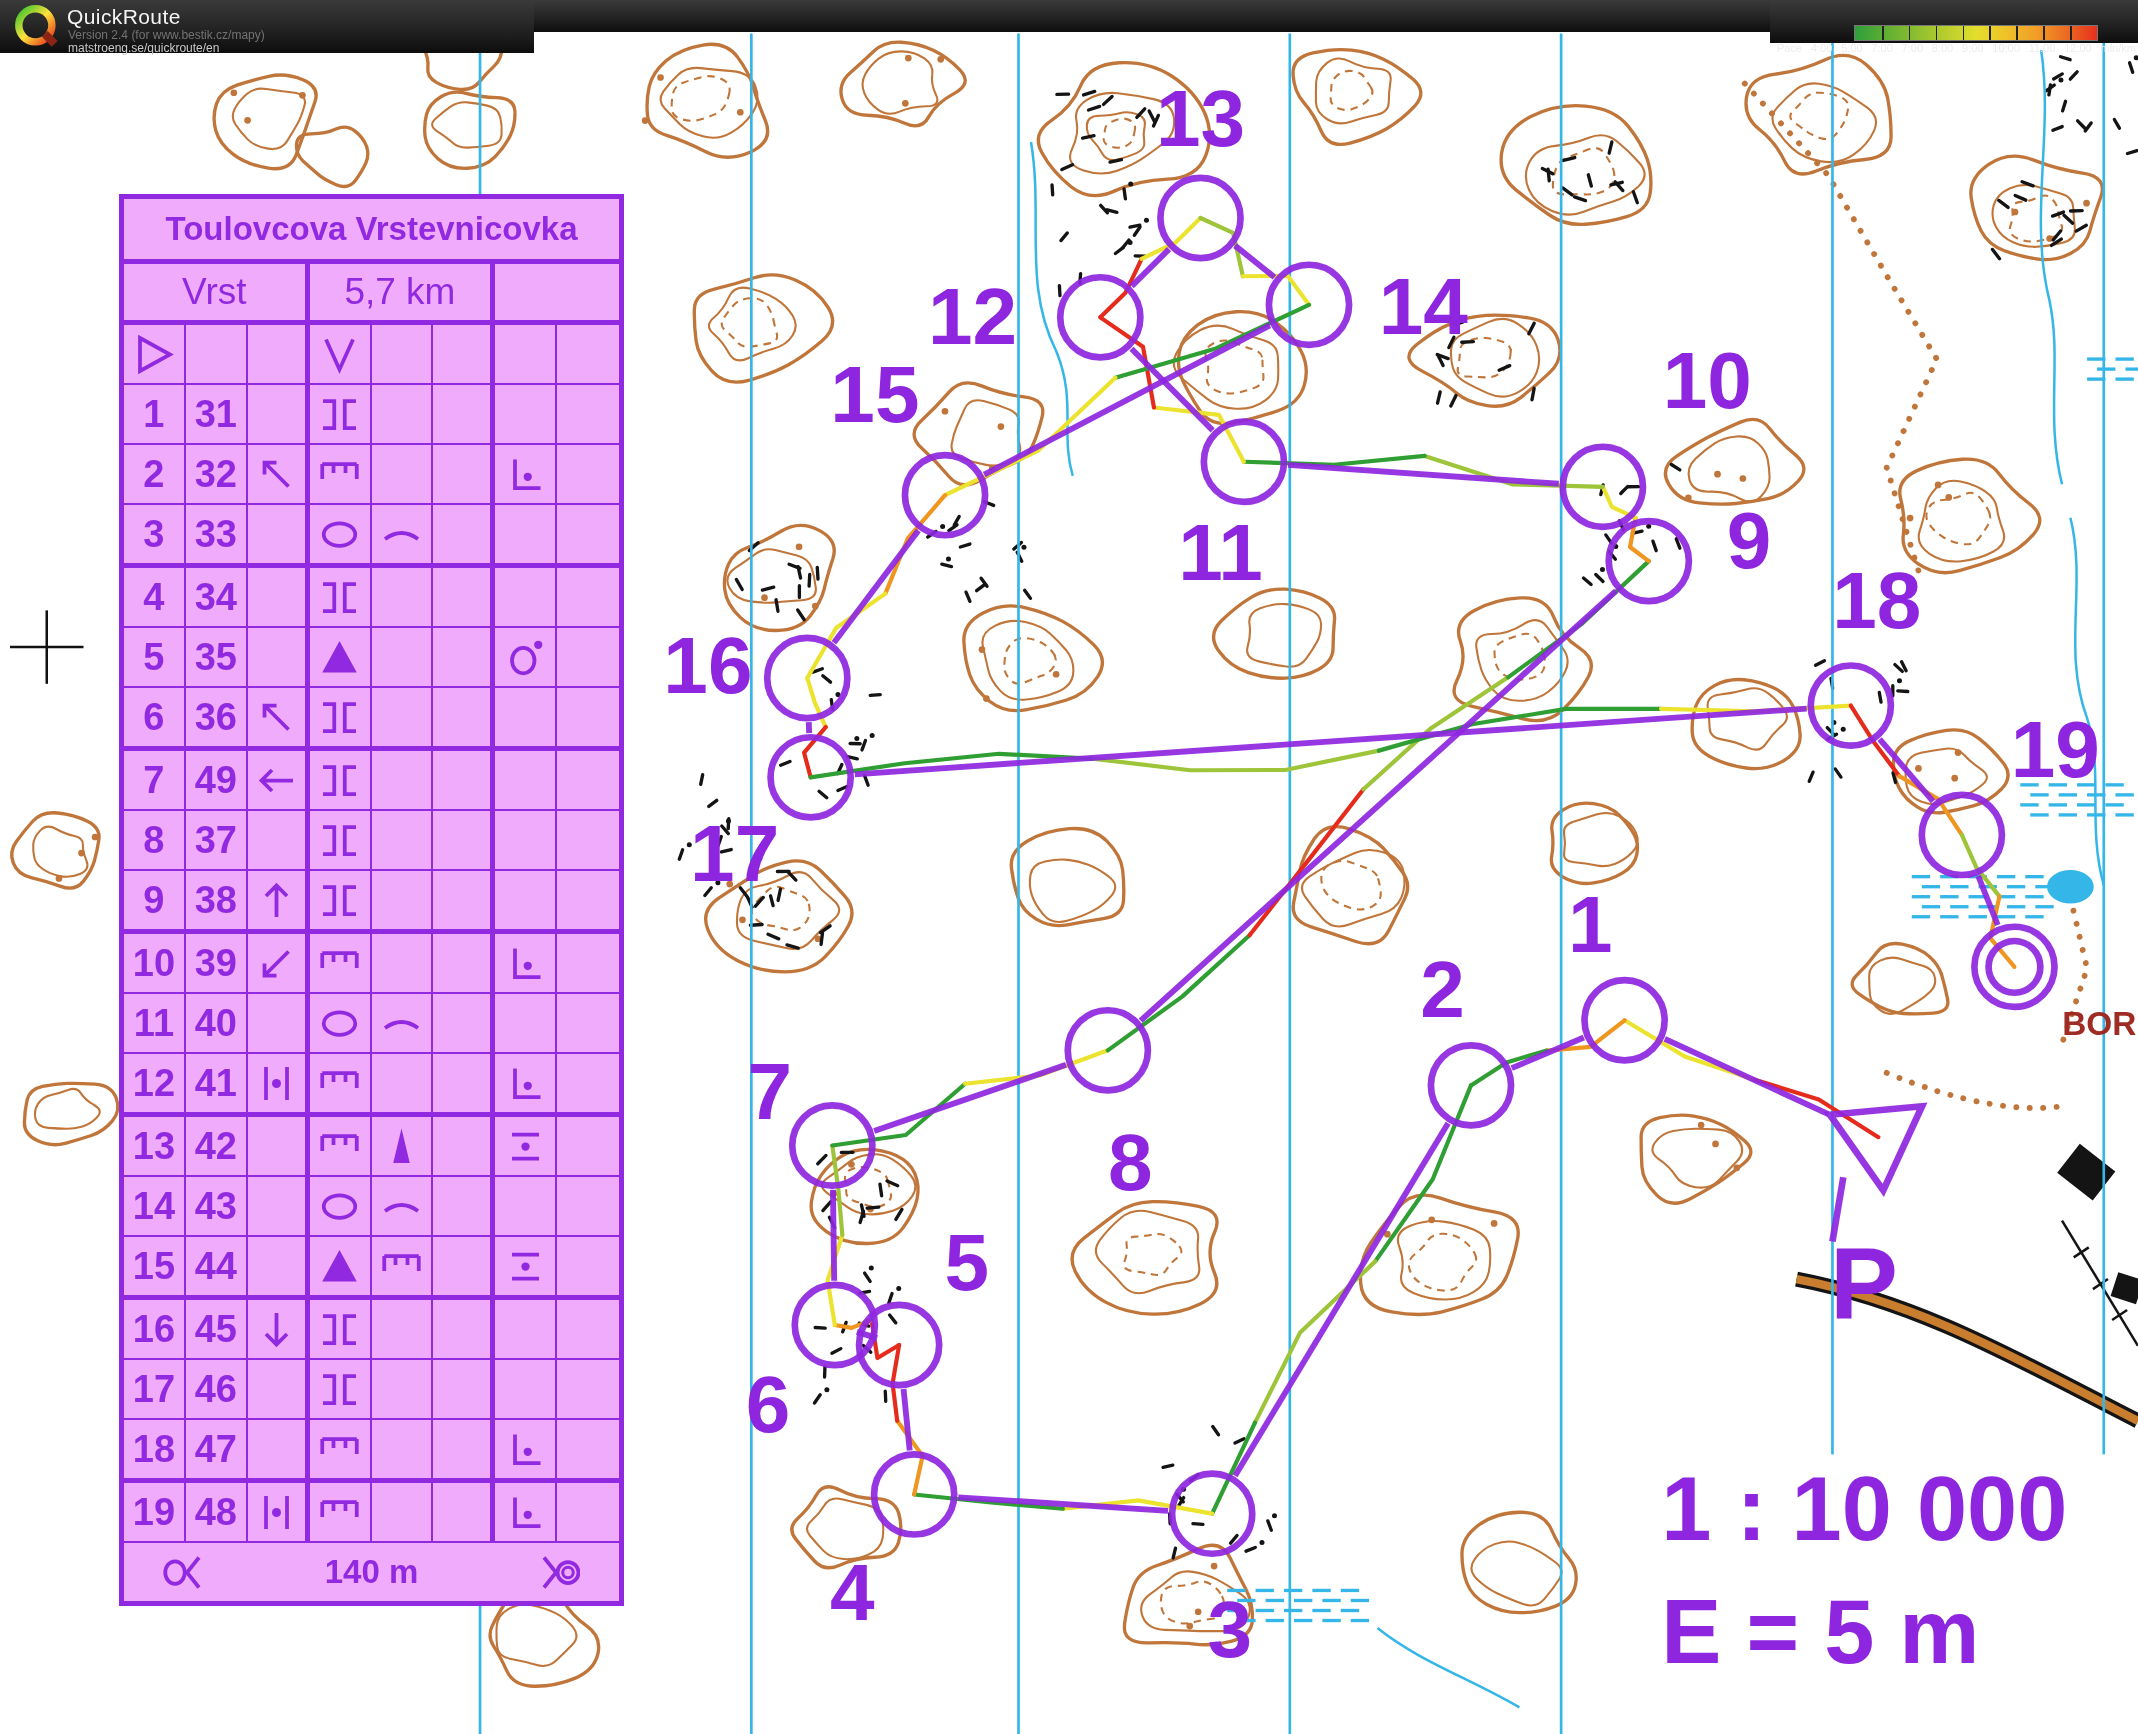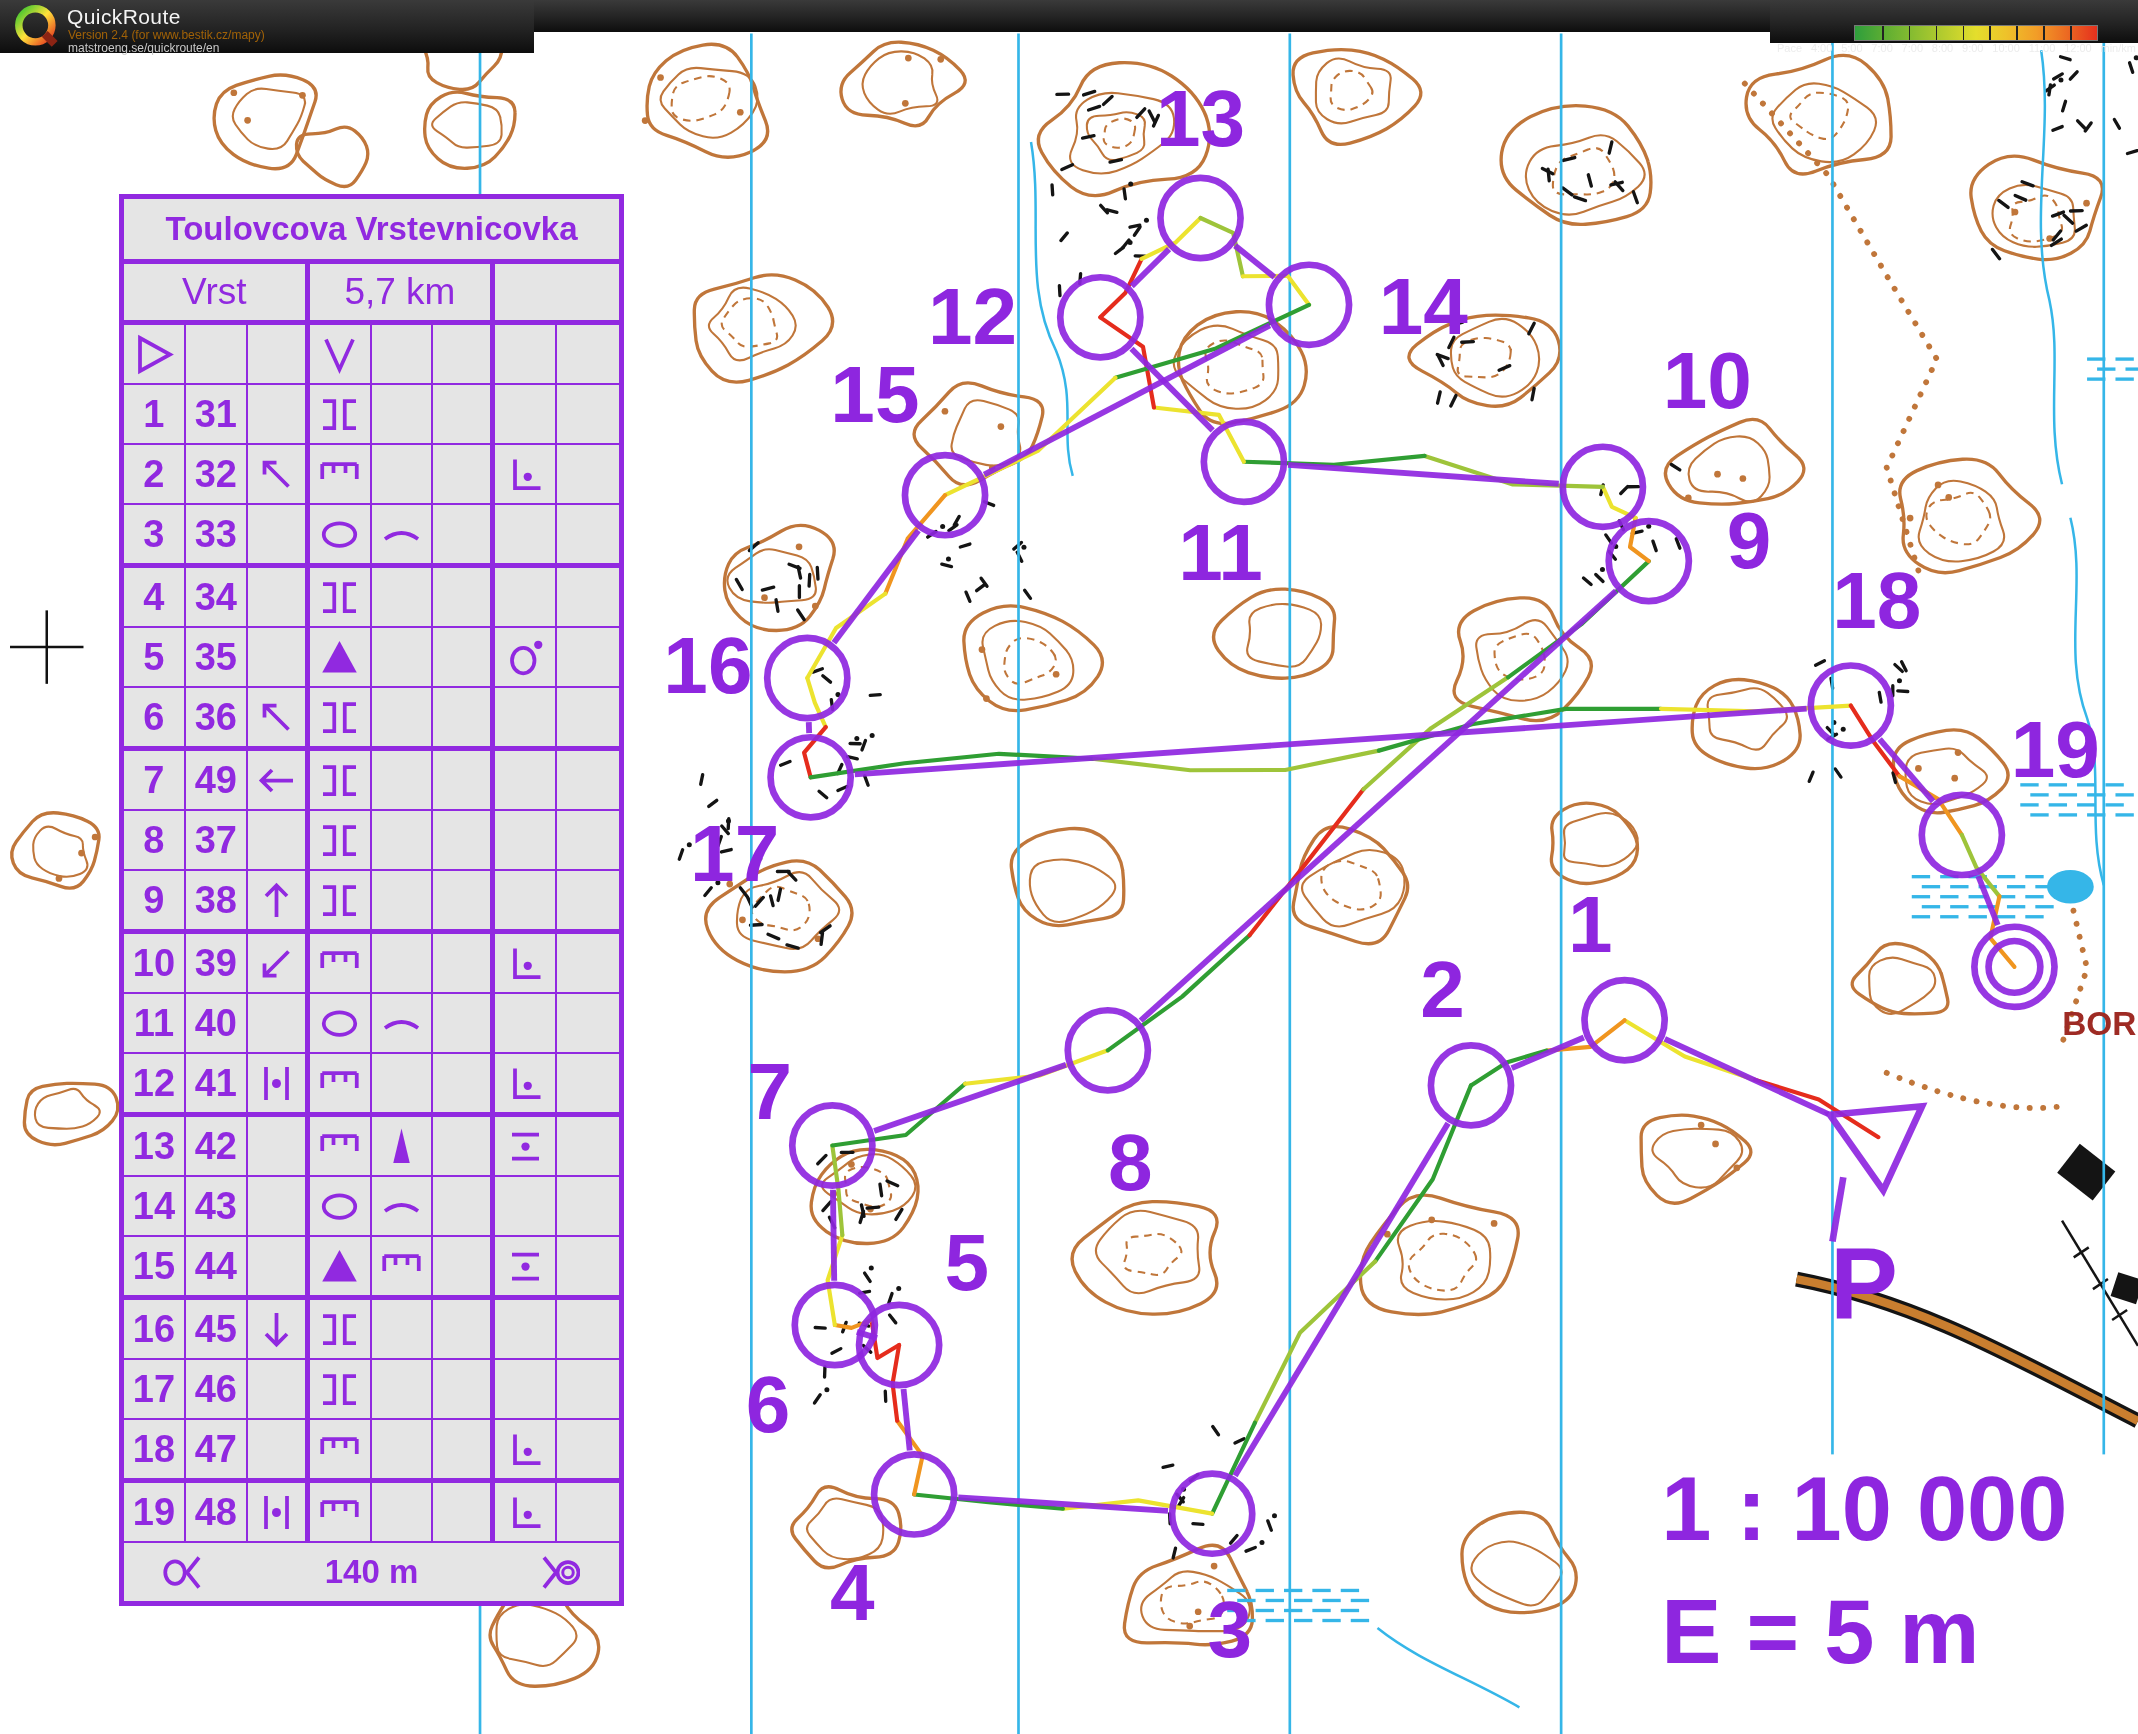--- a/index.html
+++ b/index.html
@@ -7,30 +7,30 @@
          font-family:"Liberation Sans",sans-serif;}
   svg{display:block;}
   #map{position:absolute;left:0;top:0;}
   
   .hdrblock{position:absolute;background:linear-gradient(#3a3a3a,#232323 55%,#0d0d0d);}
   #hdr-main{left:0;top:0;width:2138px;height:32px;}
   #hdr-left{left:0;top:0;width:534px;height:53px;}
   #hdr-right{left:1770px;top:0;width:368px;height:43px;}
   #logo{position:absolute;left:13.4px;top:2.5px;}
   #app-title{position:absolute;left:67px;top:5px;font-size:21px;color:#f4f4f4;font-weight:400;letter-spacing:0.4px;}
-  #app-sub1{position:absolute;left:68px;top:27.6px;font-size:12px;color:#a16207;}
+  #app-sub1{position:absolute;left:68px;top:27.6px;font-size:12px;color:#737373;}
   #app-sub2{position:absolute;left:68px;top:41px;font-size:12px;color:#c9c9c9;}
   
   #pace{position:absolute;left:1777px;top:0;width:359px;height:43px;margin-top:12px;}
   #pace-bar{position:absolute;left:77px;top:12.5px;width:244px;height:16px;border:0.8px solid #777;box-sizing:border-box;}
   .pace-sep{position:absolute;top:0;width:1.7px;height:100%;background:#222;}
   #pace-labels{position:absolute;left:0;top:30px;width:359px;display:flex;justify-content:space-between;
                font-size:11px;color:#ececec;}
   
-  #cd{position:absolute;left:119px;top:194px;width:505px;background:#e5e5e5;
+  #cd{position:absolute;left:119px;top:194px;width:505px;background:#f0abfc;
       border:5.8px solid #9129e0;box-sizing:border-box;color:#9129e0;}
   .cd-row{display:grid;grid-template-columns:repeat(8,1fr);border-bottom:2.5px solid #9129e0;}
   .cd-row:last-child{border-bottom:none;}
   .cd-row.thickb{border-bottom-width:5.8px;}
   .cd-cell{height:58px;display:flex;align-items:center;justify-content:center;
            border-right:2.5px solid #9129e0;font-size:38px;font-weight:bold;overflow:hidden;}
   .cd-cell:last-child{border-right:none;}
   .cd-cell.thickr{border-right-width:5px;}
   .cd-title-row{display:block;border-bottom:5px solid #9129e0;}
   .cd-title{height:60px;display:flex;align-items:center;justify-content:center;

